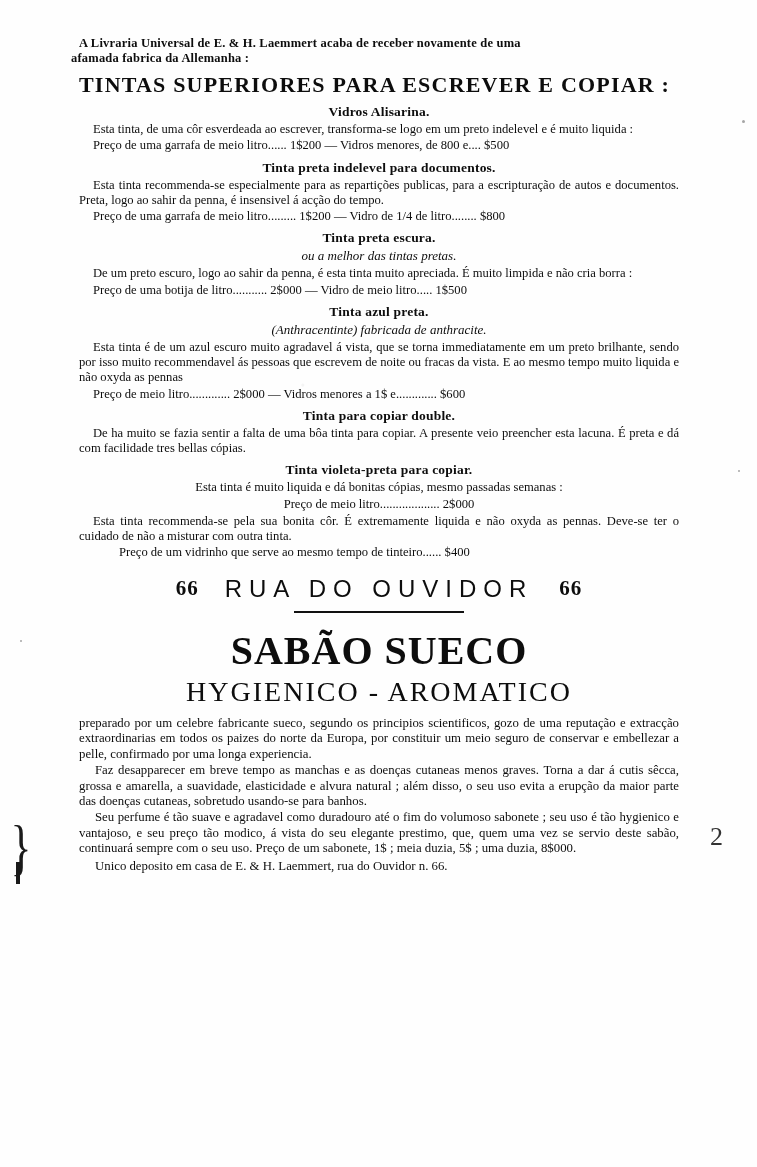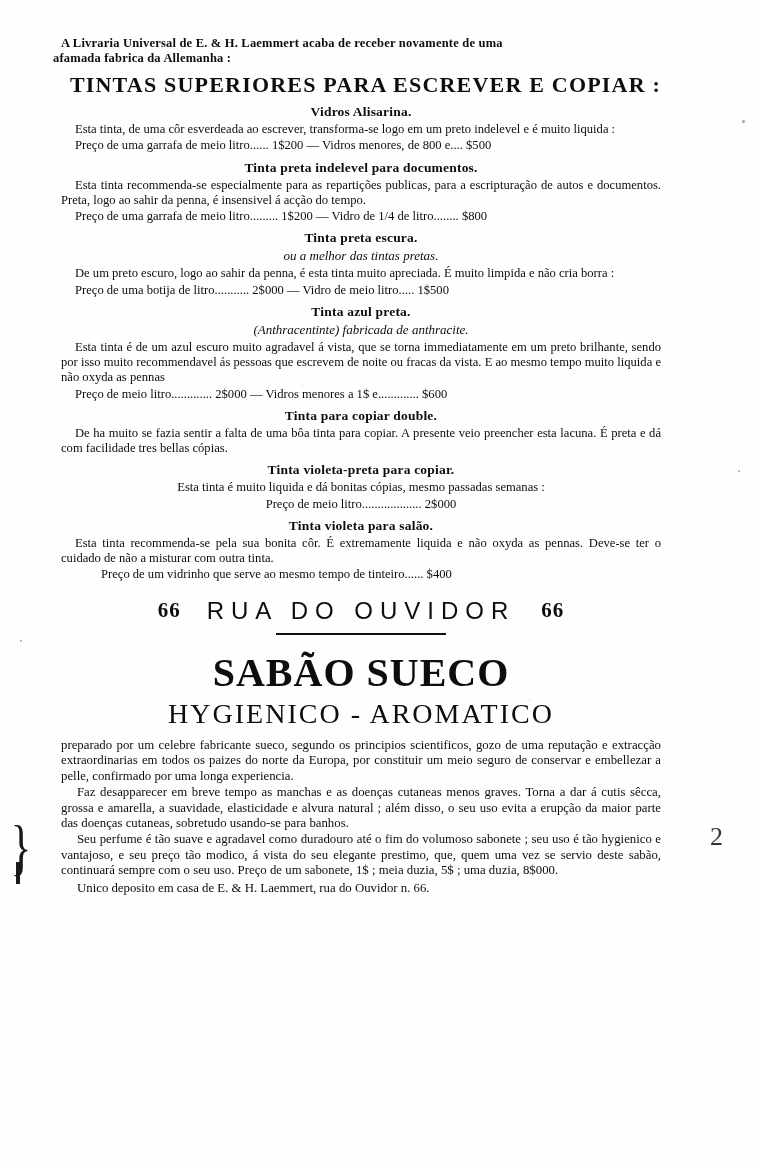--- a/index.html
+++ b/index.html
@@ -23,38 +23,38 @@
     height: 1167px;
     background:
       radial-gradient(circle at 12% 4%, rgba(0,0,0,0.05) 0 1px, transparent 2px),
       radial-gradient(circle at 86% 7%, rgba(0,0,0,0.05) 0 1px, transparent 2px),
       radial-gradient(circle at 40% 33%, rgba(0,0,0,0.04) 0 1px, transparent 2px),
       radial-gradient(circle at 70% 60%, rgba(0,0,0,0.04) 0 1px, transparent 2px),
       #fefefe;
   }
   .content {
     position: absolute;
-    left: 61px;
+    left: 79px;
     top: 36px;
     width: 600px;
   }
   .intro {
     font-size: 12.5px;
     line-height: 15px;
     font-weight: bold;
     letter-spacing: 0.2px;
     margin: 0 0 6px 0;
     text-align: left;
   }
   .intro .line2 { display: block; margin-left: -8px; }
 
   h1.headline {
     font-size: 22px;
     font-weight: bold;
-    text-align: right;
+    text-align: left;
     letter-spacing: 1.2px;
     margin: 6px 0 6px 0;
     font-family: "Liberation Serif", serif;
   }
   h2.sub {
     font-size: 13.5px;
     font-weight: bold;
     text-align: center;
     margin: 6px 0 2px 0;
     letter-spacing: 0.2px;
@@ -212,21 +212,20 @@
     <p class="body">Esta tinta é de um azul escuro muito agradavel á vista, que se torna immediatamente em um preto brilhante, sendo por isso muito recommendavel ás pessoas  que escrevem de noite ou  fracas  da  vista. E ao mesmo tempo  muito  liquida e não oxyda as pennas</p>
     <p class="price">Preço de meio litro.............  2$000 — Vidros menores a 1$ e.............   $600</p>
 
     <h2 class="sub">Tinta para copiar double.</h2>
     <p class="body">De ha muito  se  fazia sentir a falta de uma bôa tinta para copiar. A presente veio preencher esta lacuna. É preta e dá com facilidade tres bellas cópias.</p>
 
     <h2 class="sub">Tinta violeta-preta para copiar.</h2>
     <p class="body" style="text-align:center; text-indent:0;">Esta tinta é muito liquida e dá bonitas cópias, mesmo passadas semanas :</p>
     <p class="price center">Preço de meio litro...................  2$000</p>
 
-    <h2 class="sub">Tinta violeta para salão.</h2>
     <p class="body">Esta tinta recommenda-se pela sua bonita côr. É  extremamente liquida  e não  oxyda as pennas. Deve-se  ter o cuidado de não a misturar com  outra tinta.</p>
     <p class="price" style="text-indent:40px;">Preço de um vidrinho que serve ao  mesmo tempo  de  tinteiro......  $400</p>
 
     <div class="ouvidor">
       <span class="num">66</span>
       <span class="street">RUA  DO  OUVIDOR</span>
       <span class="num">66</span>
     </div>
 
     <div class="rule"></div>

